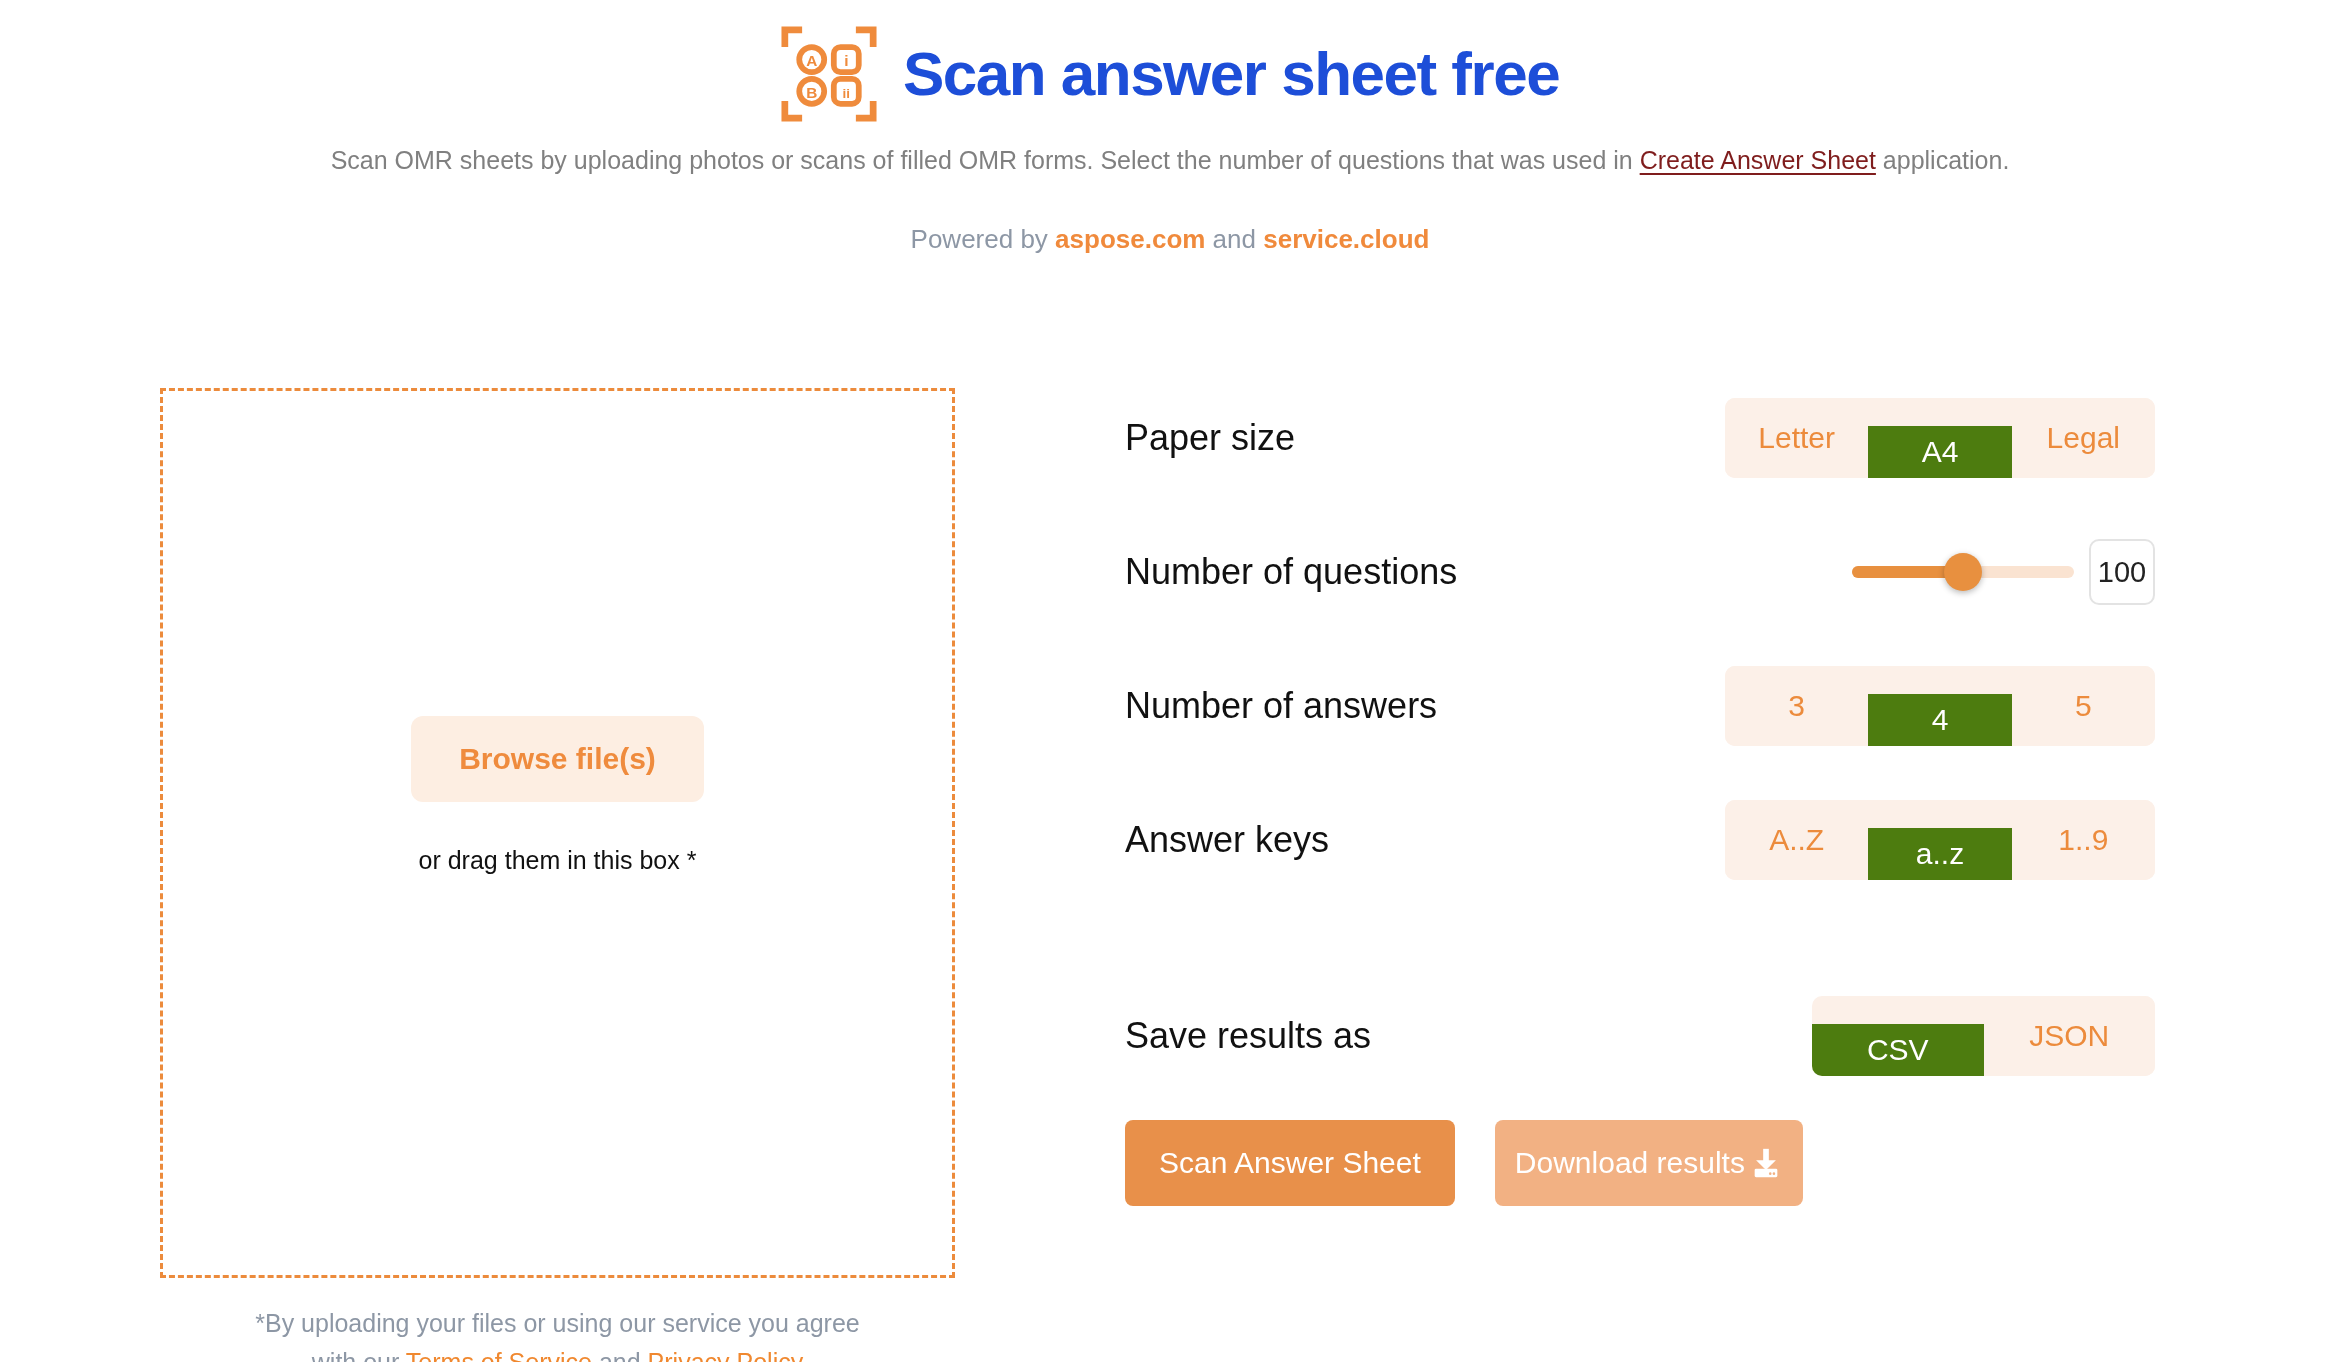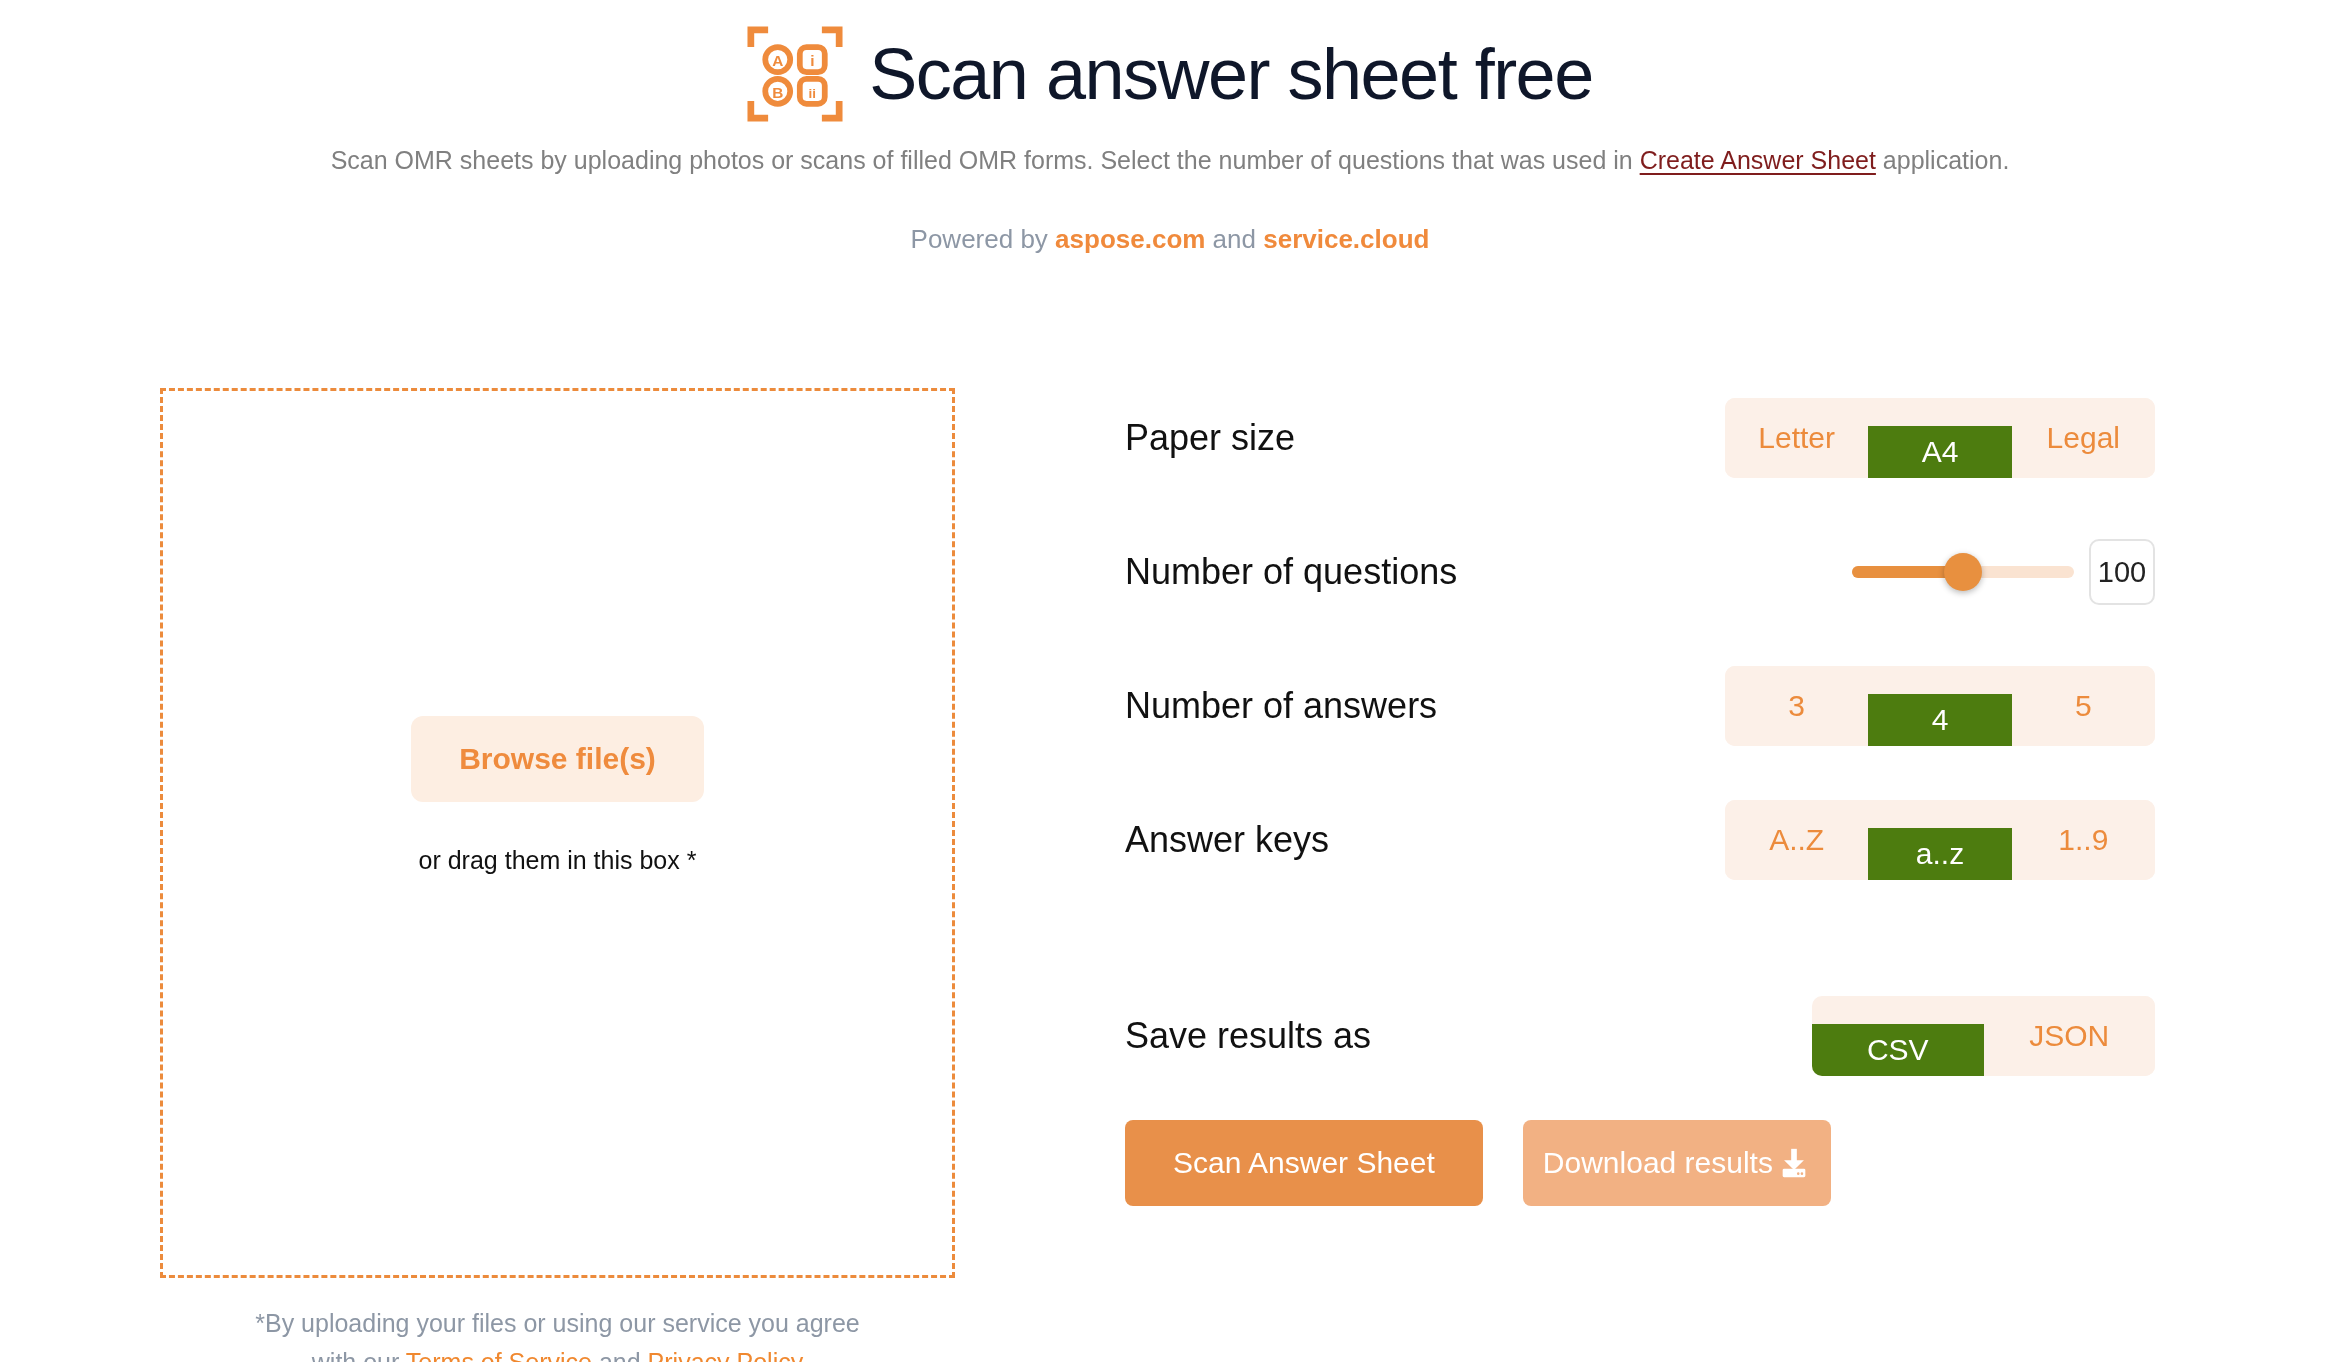--- a/index.html
+++ b/index.html
@@ -20,23 +20,23 @@
   .title-row {
     display: flex;
     align-items: center;
     justify-content: center;
     gap: 26px;
   }
 
   .logo { width: 96px; height: 96px; flex: none; display: block; }
 
   .page-title {
-    font-size: 72px;
-    font-weight: normal;
-    color: #0f172a;
+    font-size: 62px;
+    font-weight: bold;
+    color: #1d4ed8;
     letter-spacing: -1.5px;
     line-height: 1;
     white-space: nowrap;
   }
 
   .subtitle {
     margin-top: 22px;
     font-size: 25px;
     color: #808080;
     line-height: 1.35;
@@ -218,21 +218,21 @@
     margin-top: 32px;
     padding-left: 0;
   }
   .btn-primary {
     background: #e8904a;
     color: #ffffff;
     border: none;
     border-radius: 8px;
     font-family: inherit;
     font-size: 30px;
-    padding: 26px 48px;
+    padding: 26px 34px;
     cursor: pointer;
     white-space: nowrap;
   }
   .btn-disabled {
     background: #f2b183;
     color: #ffffff;
     border: none;
     border-radius: 8px;
     font-family: inherit;
     font-size: 30px;

